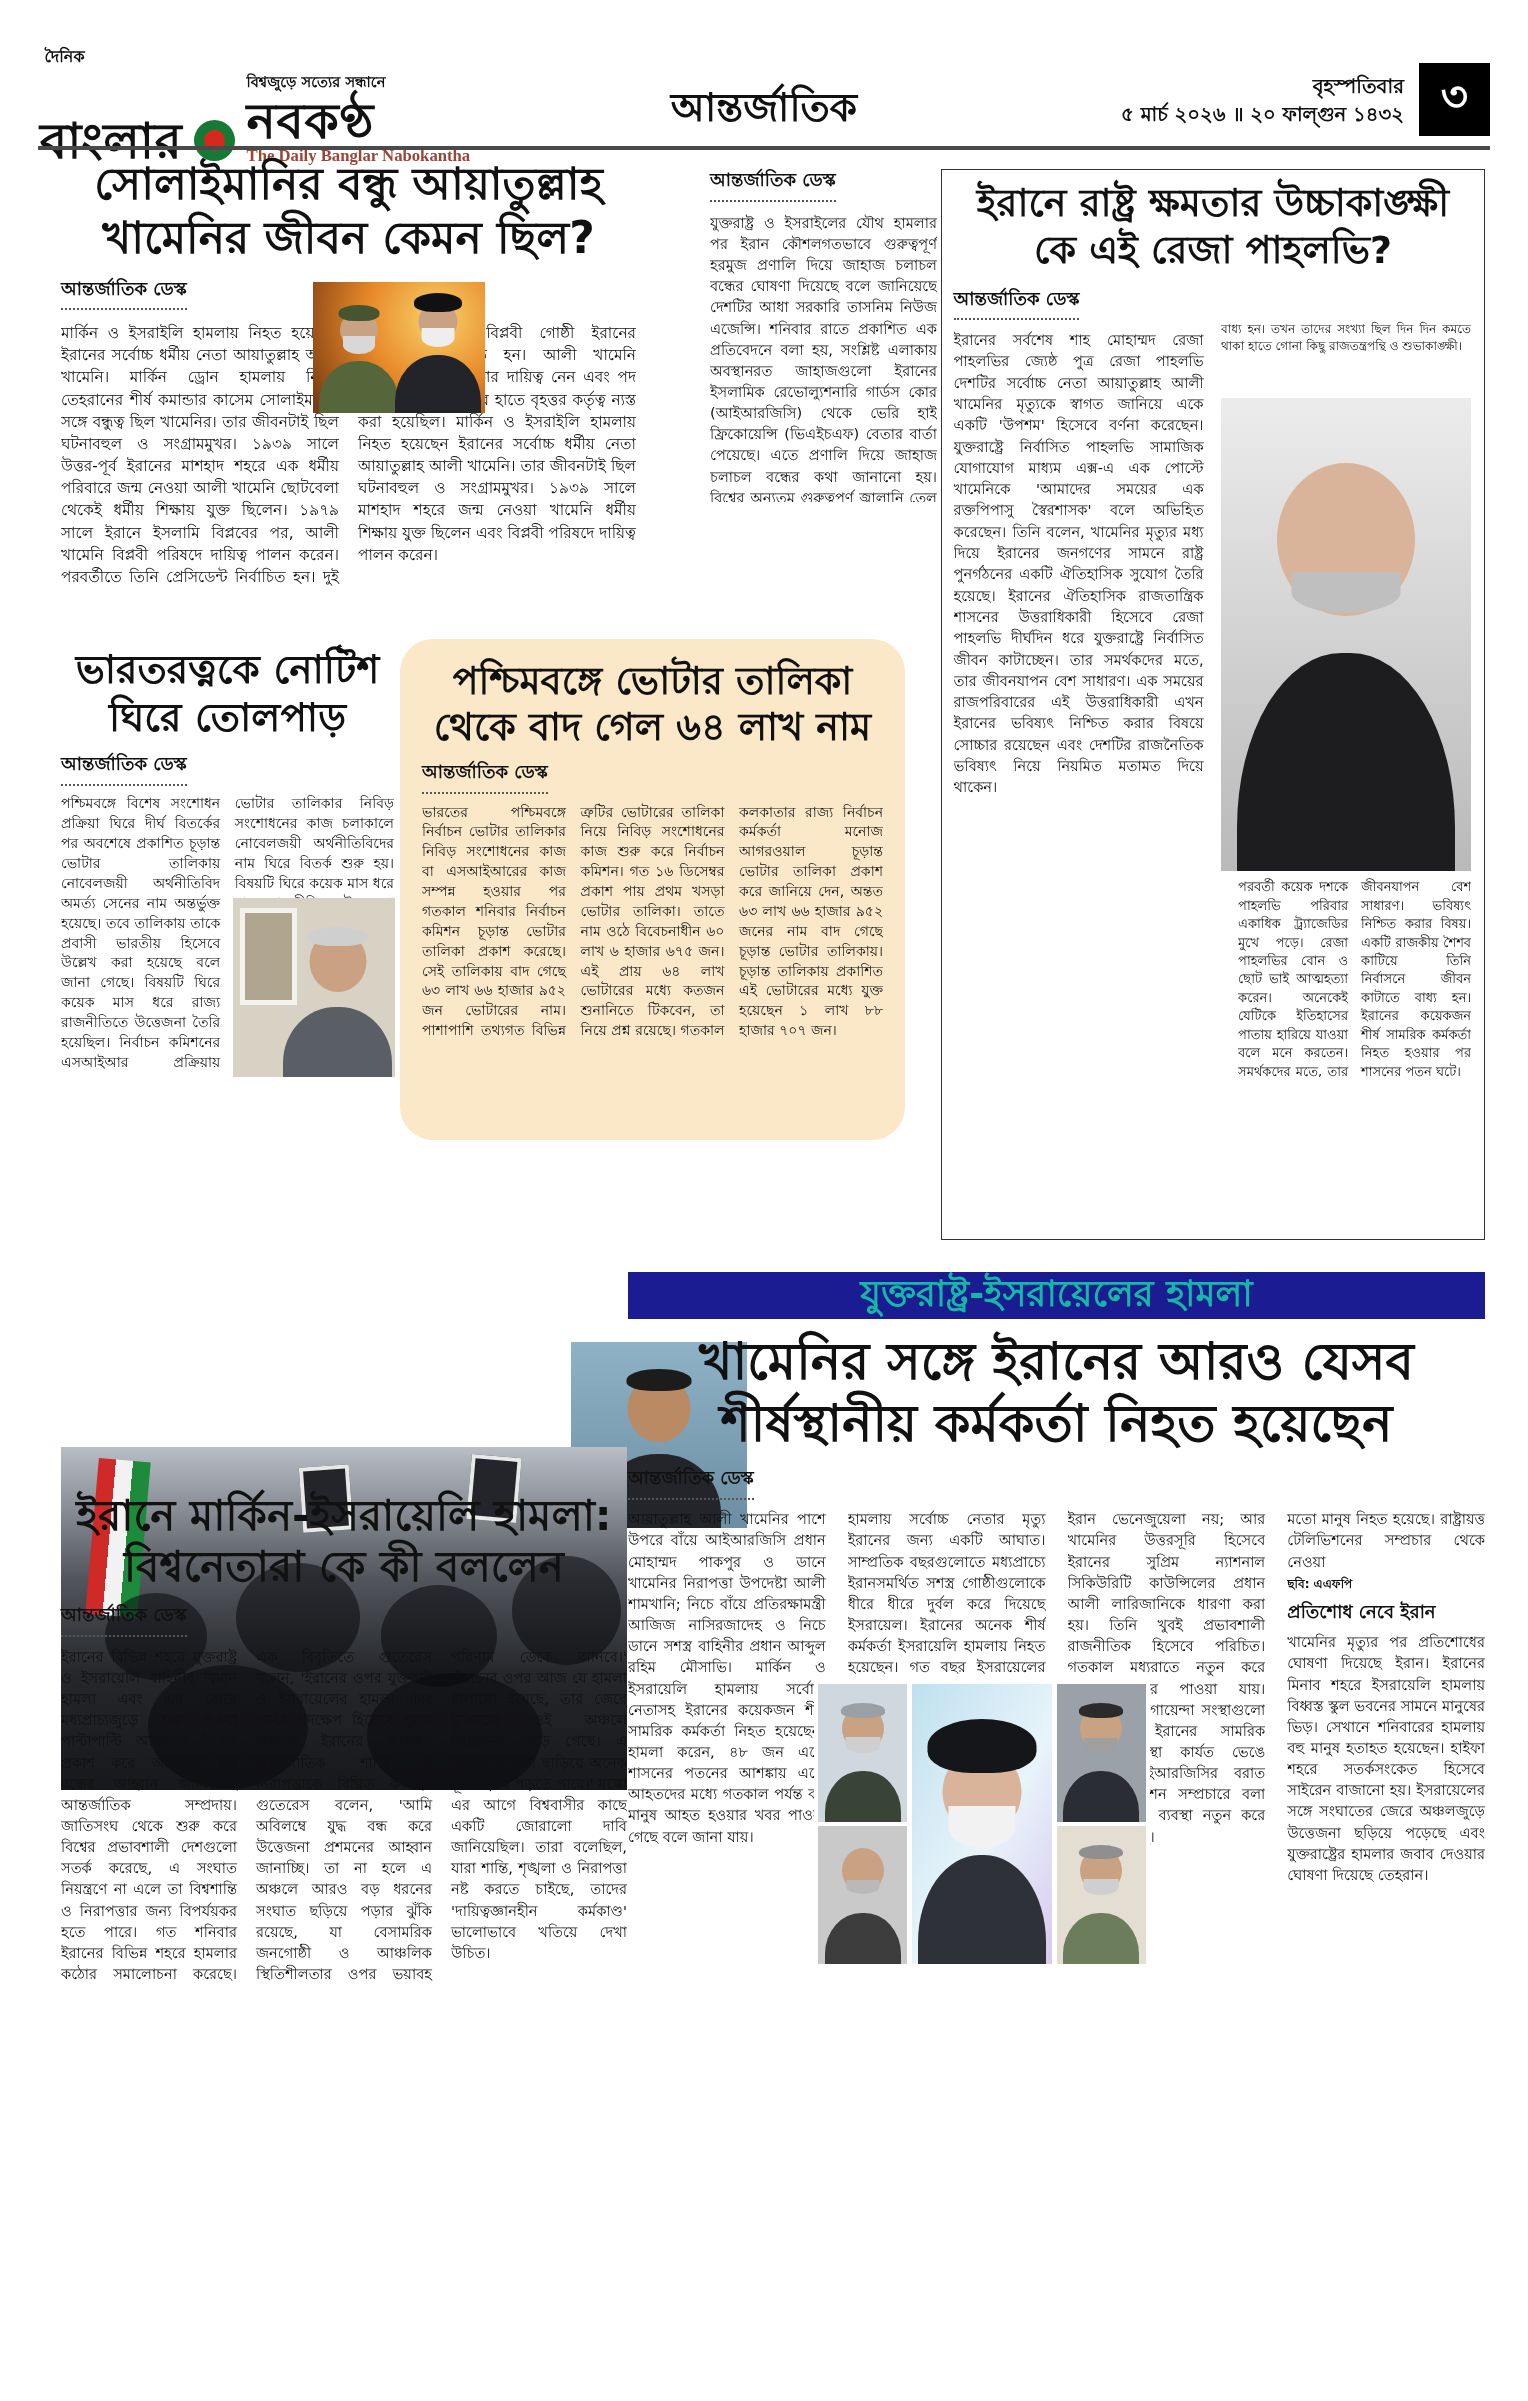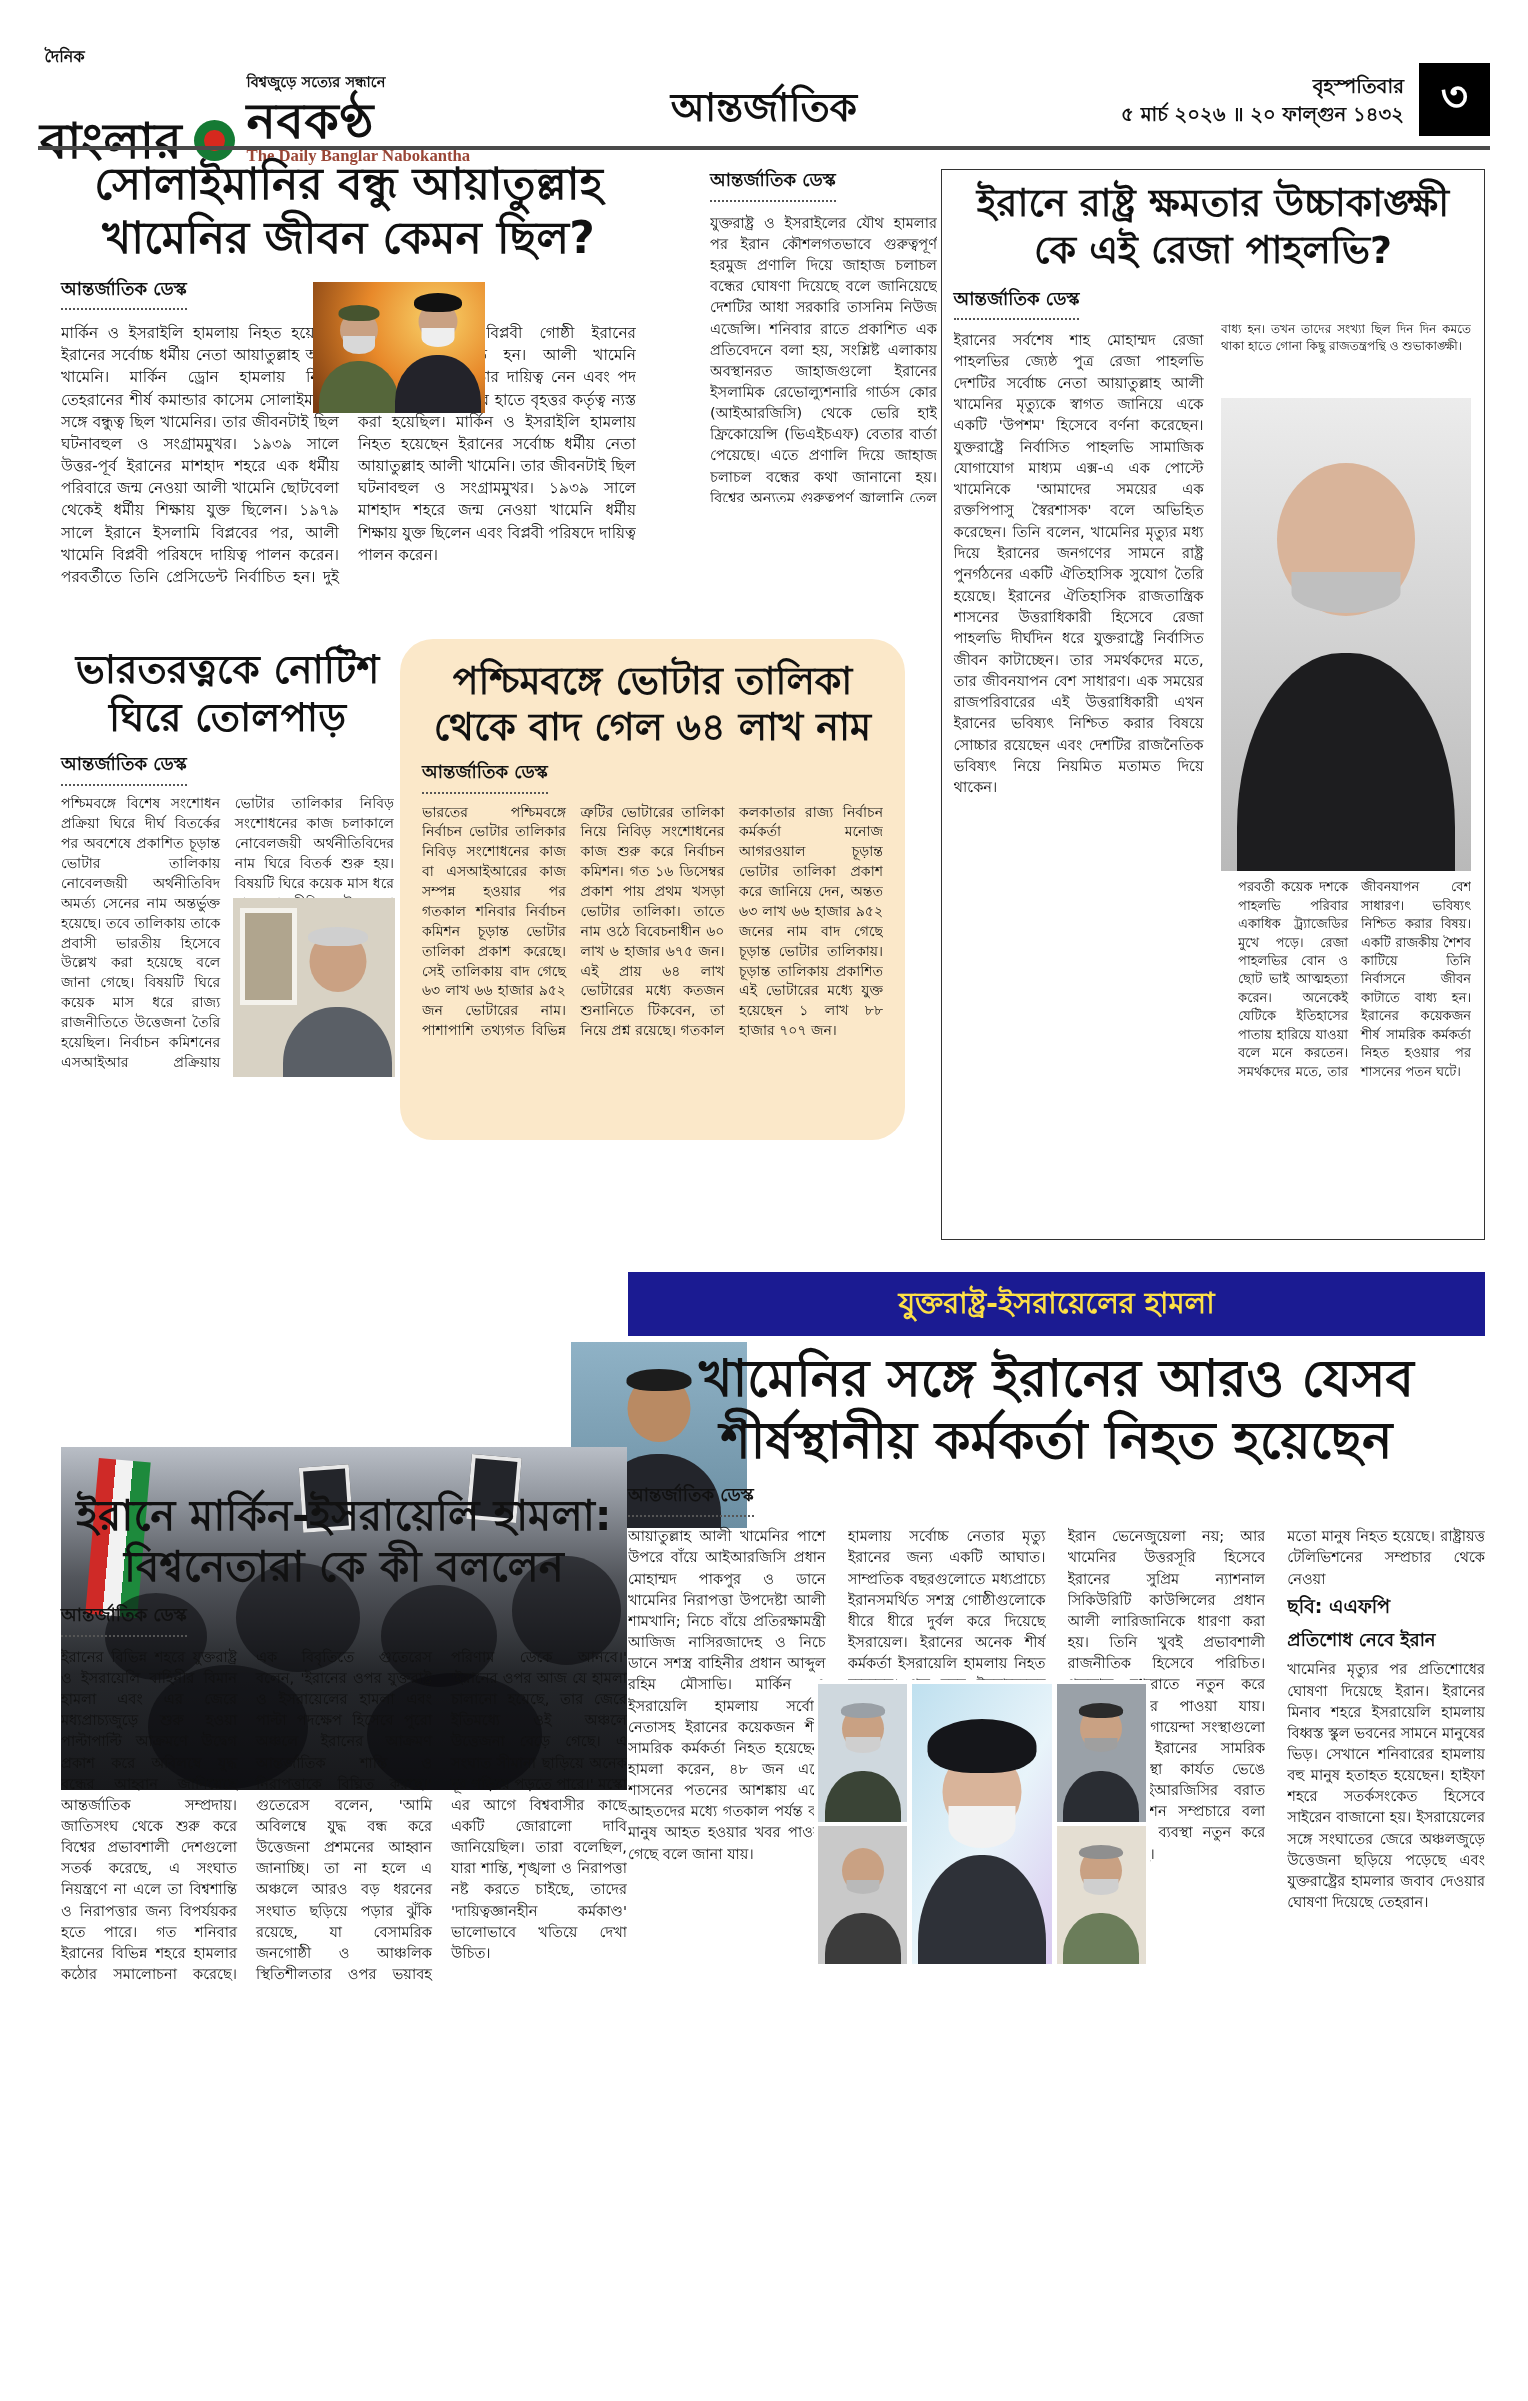--- a/index.html
+++ b/index.html
@@ -68,26 +68,26 @@
     background:linear-gradient(180deg,#b9bec6 0%,#8e939b 16%,#53565c 38%,#25272b 66%,#17181b 100%);}
   #photo-crowd .flag{position:absolute;left:31px;top:13px;width:52px;height:156px;transform:rotate(5deg);
     background:linear-gradient(90deg,#cf2a27 0 33%,#f2f2f2 33% 66%,#1d8a3c 66% 100%);}
   #photo-crowd .frame{position:absolute;width:42px;height:57px;background:#23252a;border:4.4px solid #e8e8e8;}
   #photo-crowd .blob{position:absolute;border-radius:50%;background:rgba(10,10,12,.55);}
   #art-f{left:61px;top:1490px;width:566px;}
   #art-f .headline{font-size:42px;}
   #art-f .bodytext{margin-top:8.7px;column-count:3;column-gap:19px;font-size:14.6px;line-height:1.45;height:712px;}
   
   #art-g{left:628px;top:1272px;width:857px;}
-  #tagbar{height:64px;background:#1b1b92;color:#fde047;display:flex;align-items:center;justify-content:center;
-          font-size:29px;font-weight:bold;}
+  #tagbar{height:47px;background:#1b1b92;color:#14b8a6;display:flex;align-items:center;justify-content:center;
+          font-size:36px;font-weight:bold;}
   #art-g .headline{font-size:51px;margin-top:11.6px;}
   #art-g .gcols{display:flex;gap:22px;margin-top:8.7px;}
   #art-g .gcol{flex:1;font-size:14.6px;line-height:1.45;text-align:justify;height:821px;overflow:hidden;}
-  #art-g .credit{font-weight:bold;font-size:19px;margin:4.4px 0;}
+  #art-g .credit{font-weight:bold;font-size:12px;margin:4.4px 0;}
   #art-g .subhead{font-weight:bold;font-size:18px;margin:5.8px 0;}
   #photo-grid{left:186px;top:408px;width:336px;height:288px;background:#fff;box-sizing:border-box;
               padding:4.4px;display:flex;gap:4.4px;}
   .pg-side{width:89px;display:flex;flex-direction:column;gap:4.4px;}
   .pg-cell{flex:1;position:relative;overflow:hidden;}
   .pg-center{flex:1;position:relative;overflow:hidden;
     background:linear-gradient(120deg,#bfe0ef,#e8f4fa 55%,#d9c9ef);}
 </style>
 </head>
 <body>

